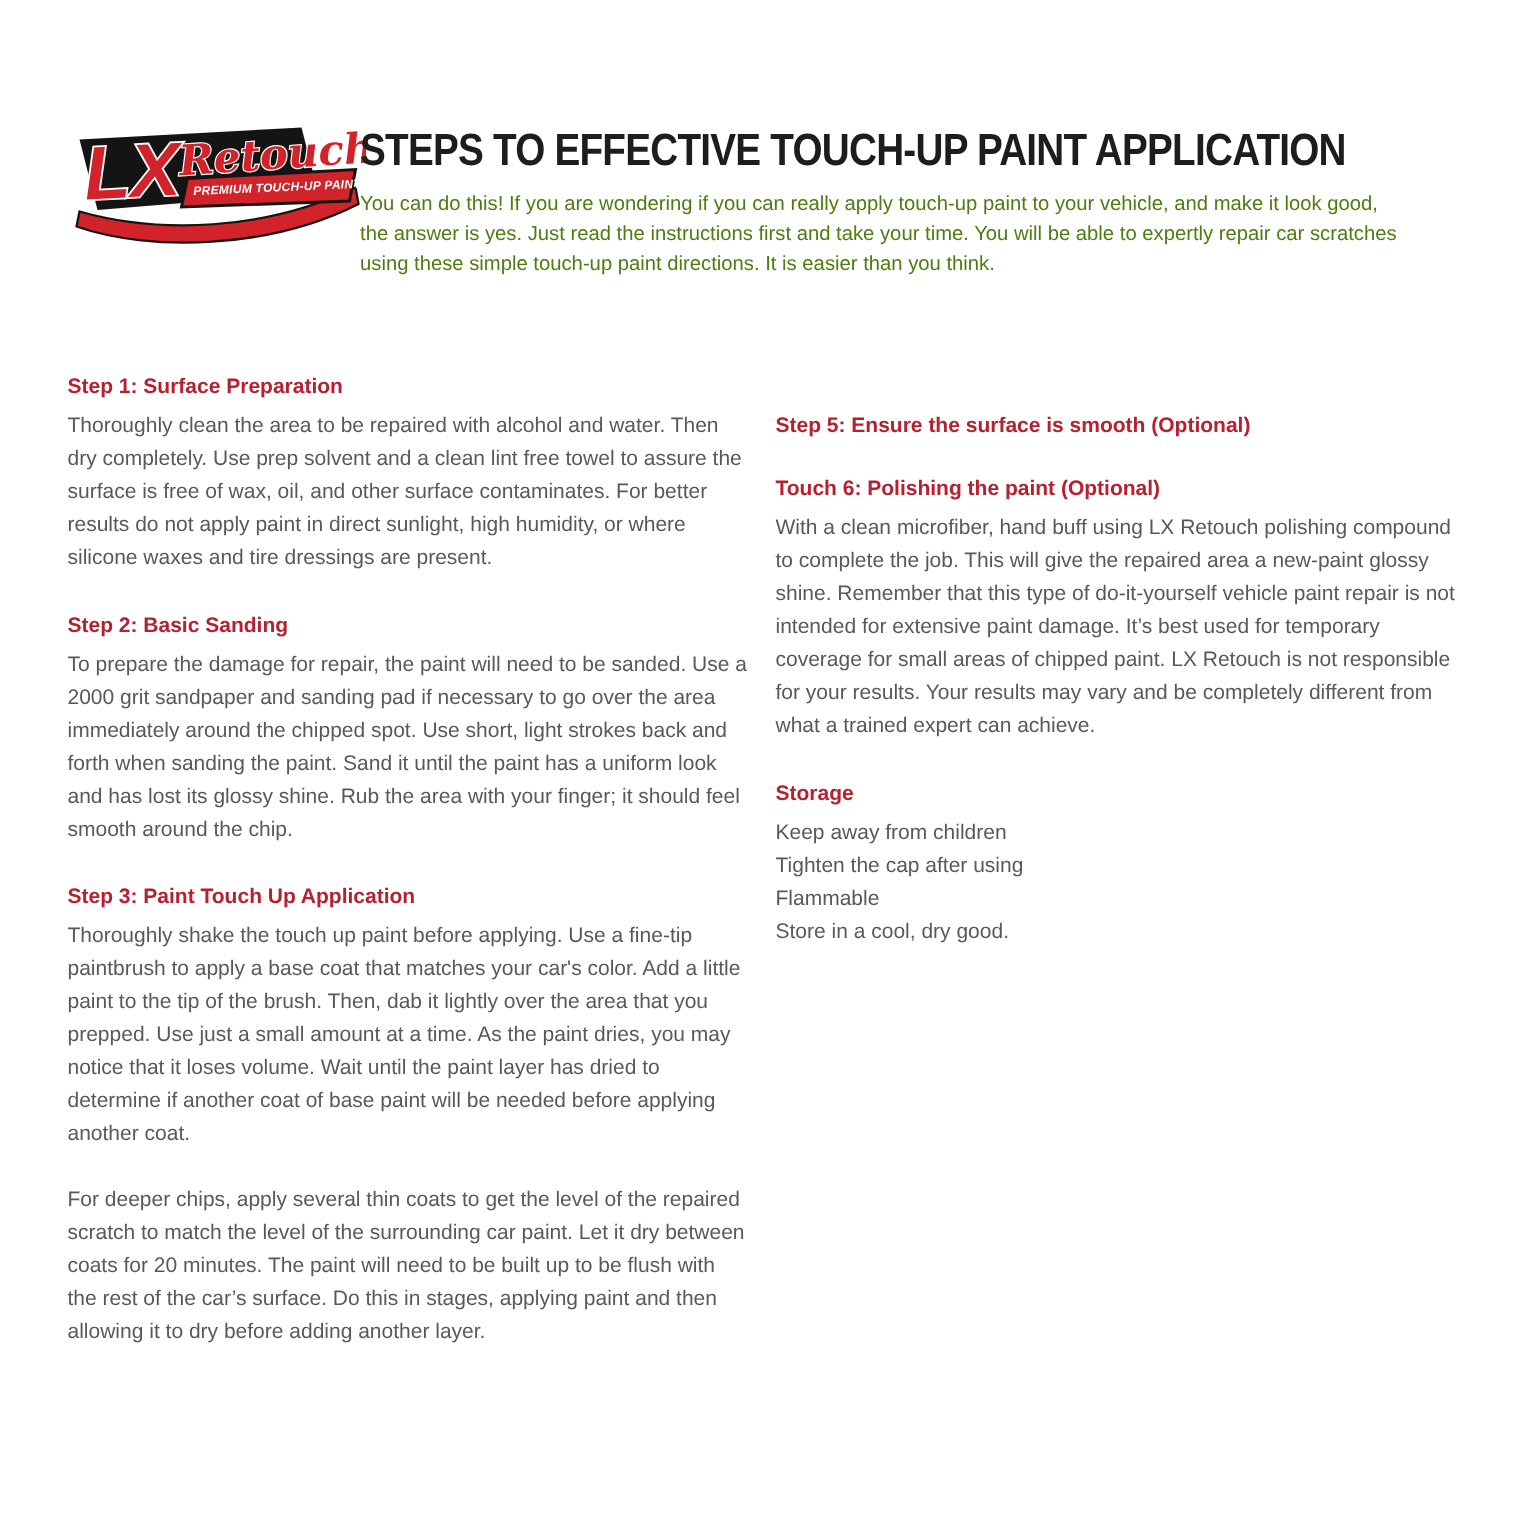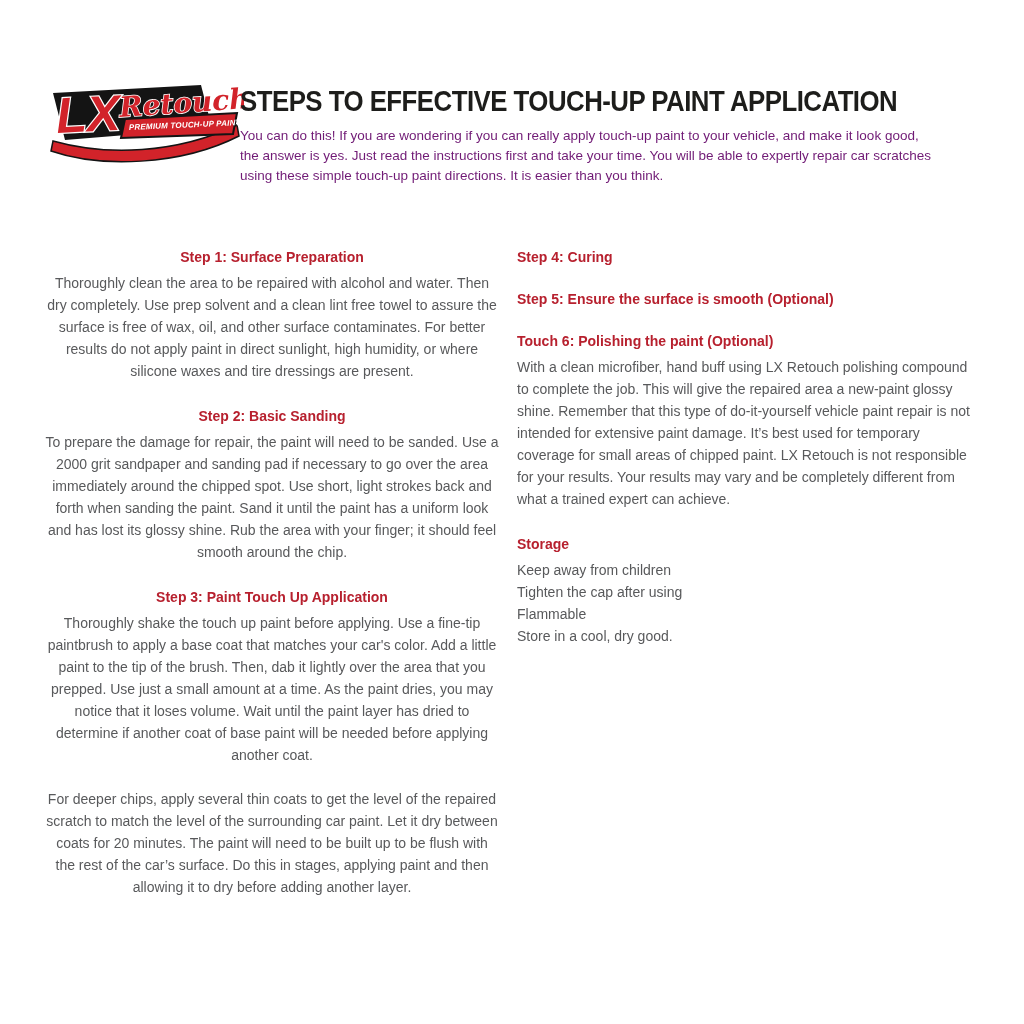--- a/index.html
+++ b/index.html
@@ -26,30 +26,30 @@
     letter-spacing: -0.6px;
     white-space: nowrap;
     transform: scaleX(0.86);
     transform-origin: 0 0;
   }
   .intro {
     margin: 8px 0 0 0;
     width: 700px;
     font-size: 13.5px;
     line-height: 20px;
-    color: #701a75;
+    color: #4d7c0f;
   }
   
   .col {
     position: absolute; top: 249px;
     color: #58595b;
     font-size: 14px;
     line-height: 22px;
   }
-  .col-left  { left: 45px;  width: 454px; text-align: center; }
+  .col-left  { left: 45px;  width: 454px; }
   .col-right { left: 517px; width: 462px; }
   section { margin: 0 0 26px 0; }
   h3.step-heading {
     margin: 0 0 7px 0;
     font-size: 14px;
     font-weight: bold;
     color: #b7202e;
     line-height: 16px;
   }
   .col p { margin: 0 0 22px 0; }
@@ -91,21 +91,20 @@
   </section>
   <section>
     <h3 class="step-heading">Step 3: Paint Touch Up Application</h3>
     <p>Thoroughly shake the touch up paint before applying. Use a fine-tip paintbrush to apply a base coat that matches your car's color. Add a little paint to the tip of the brush. Then, dab it lightly over the area that you prepped. Use just a small amount at a time. As the paint dries, you may notice that it loses volume. Wait until the paint layer has dried to determine if another coat of base paint will be needed before applying another coat.</p>
     <p>For deeper chips, apply several thin coats to get the level of the repaired scratch to match the level of the surrounding car paint. Let it dry between coats for 20 minutes. The paint will need to be built up to be flush with the rest of the car’s surface. Do this in stages, applying paint and then allowing it to dry before adding another layer.</p>
   </section>
 </div>
 
 <div class="col col-right">
   <section>
-    <h3 class="step-heading">Step 4: Curing</h3>
   </section>
   <section>
     <h3 class="step-heading">Step 5: Ensure the surface is smooth (Optional)</h3>
   </section>
   <section>
     <h3 class="step-heading">Touch 6: Polishing the paint (Optional)</h3>
     <p>With a clean microfiber, hand buff using LX Retouch polishing com­pound to complete the job. This will give the repaired area a new-paint glossy shine. Remember that this type of do-it-yourself vehicle paint repair is not intended for extensive paint damage. It’s best used for temporary coverage for small areas of chipped paint. LX Retouch is not responsible for your results. Your results may vary and be completely different from what a trained expert can achieve.</p>
   </section>
   <section>
     <h3 class="step-heading">Storage</h3>

